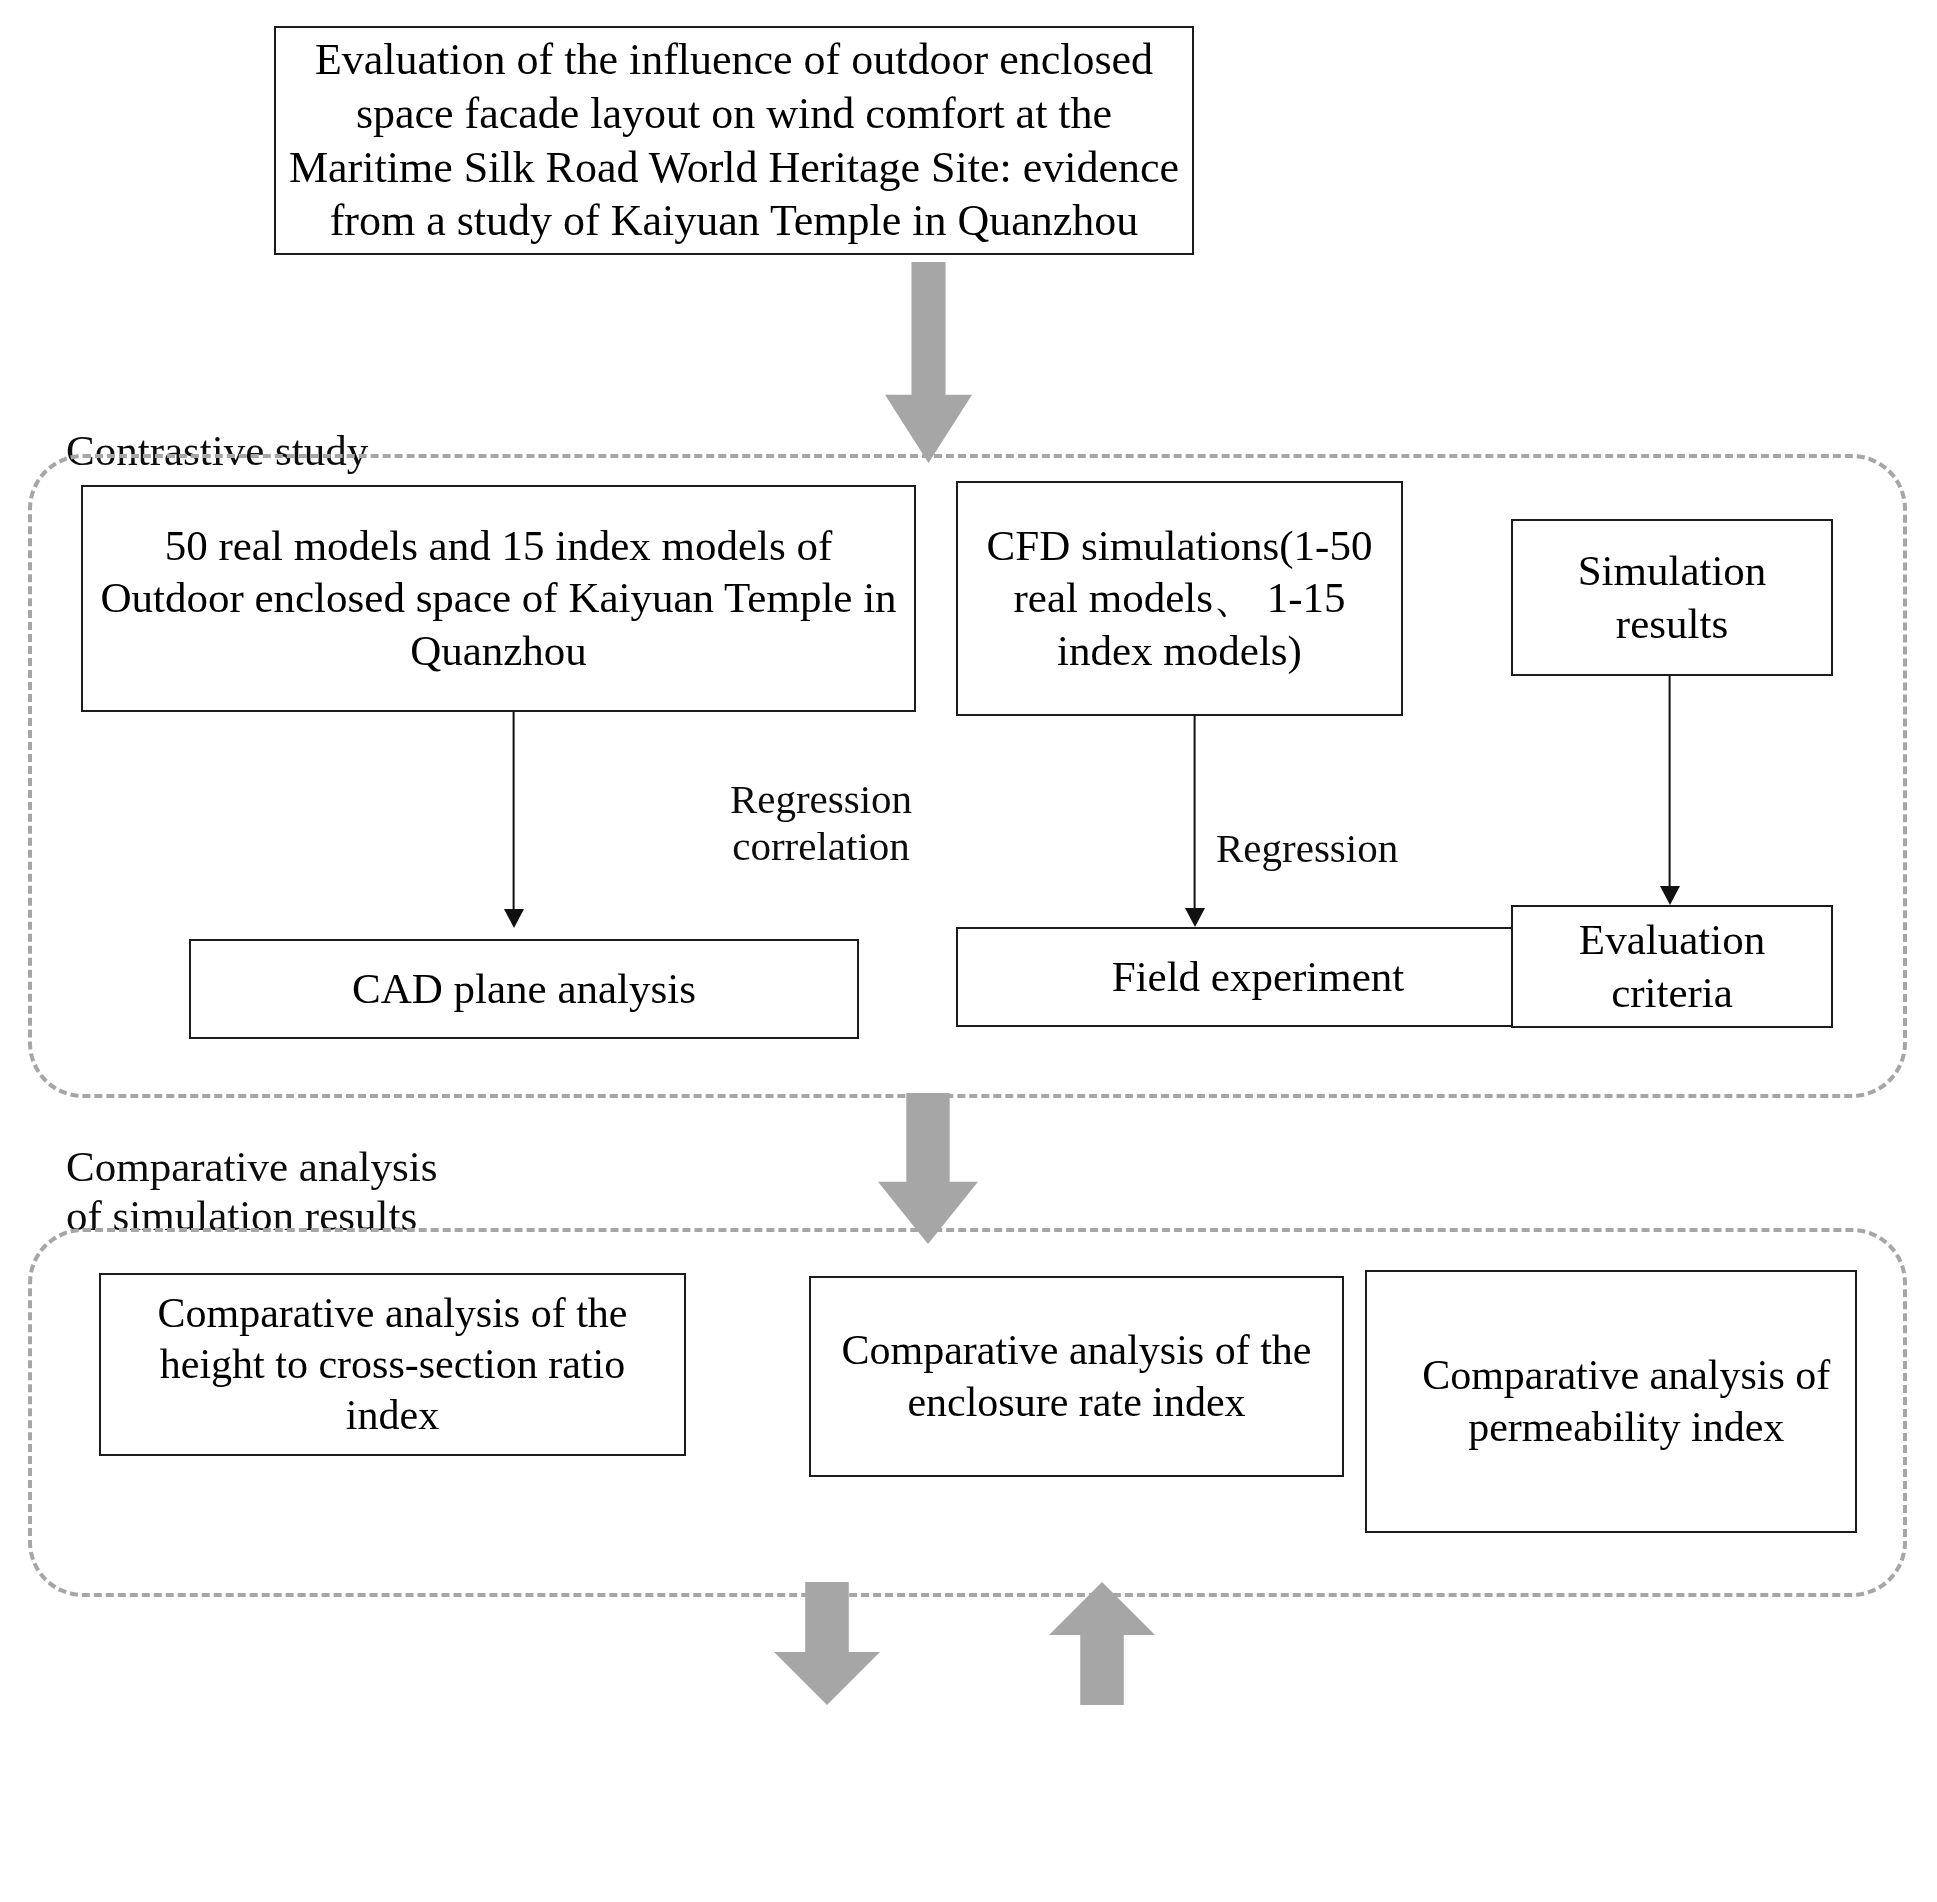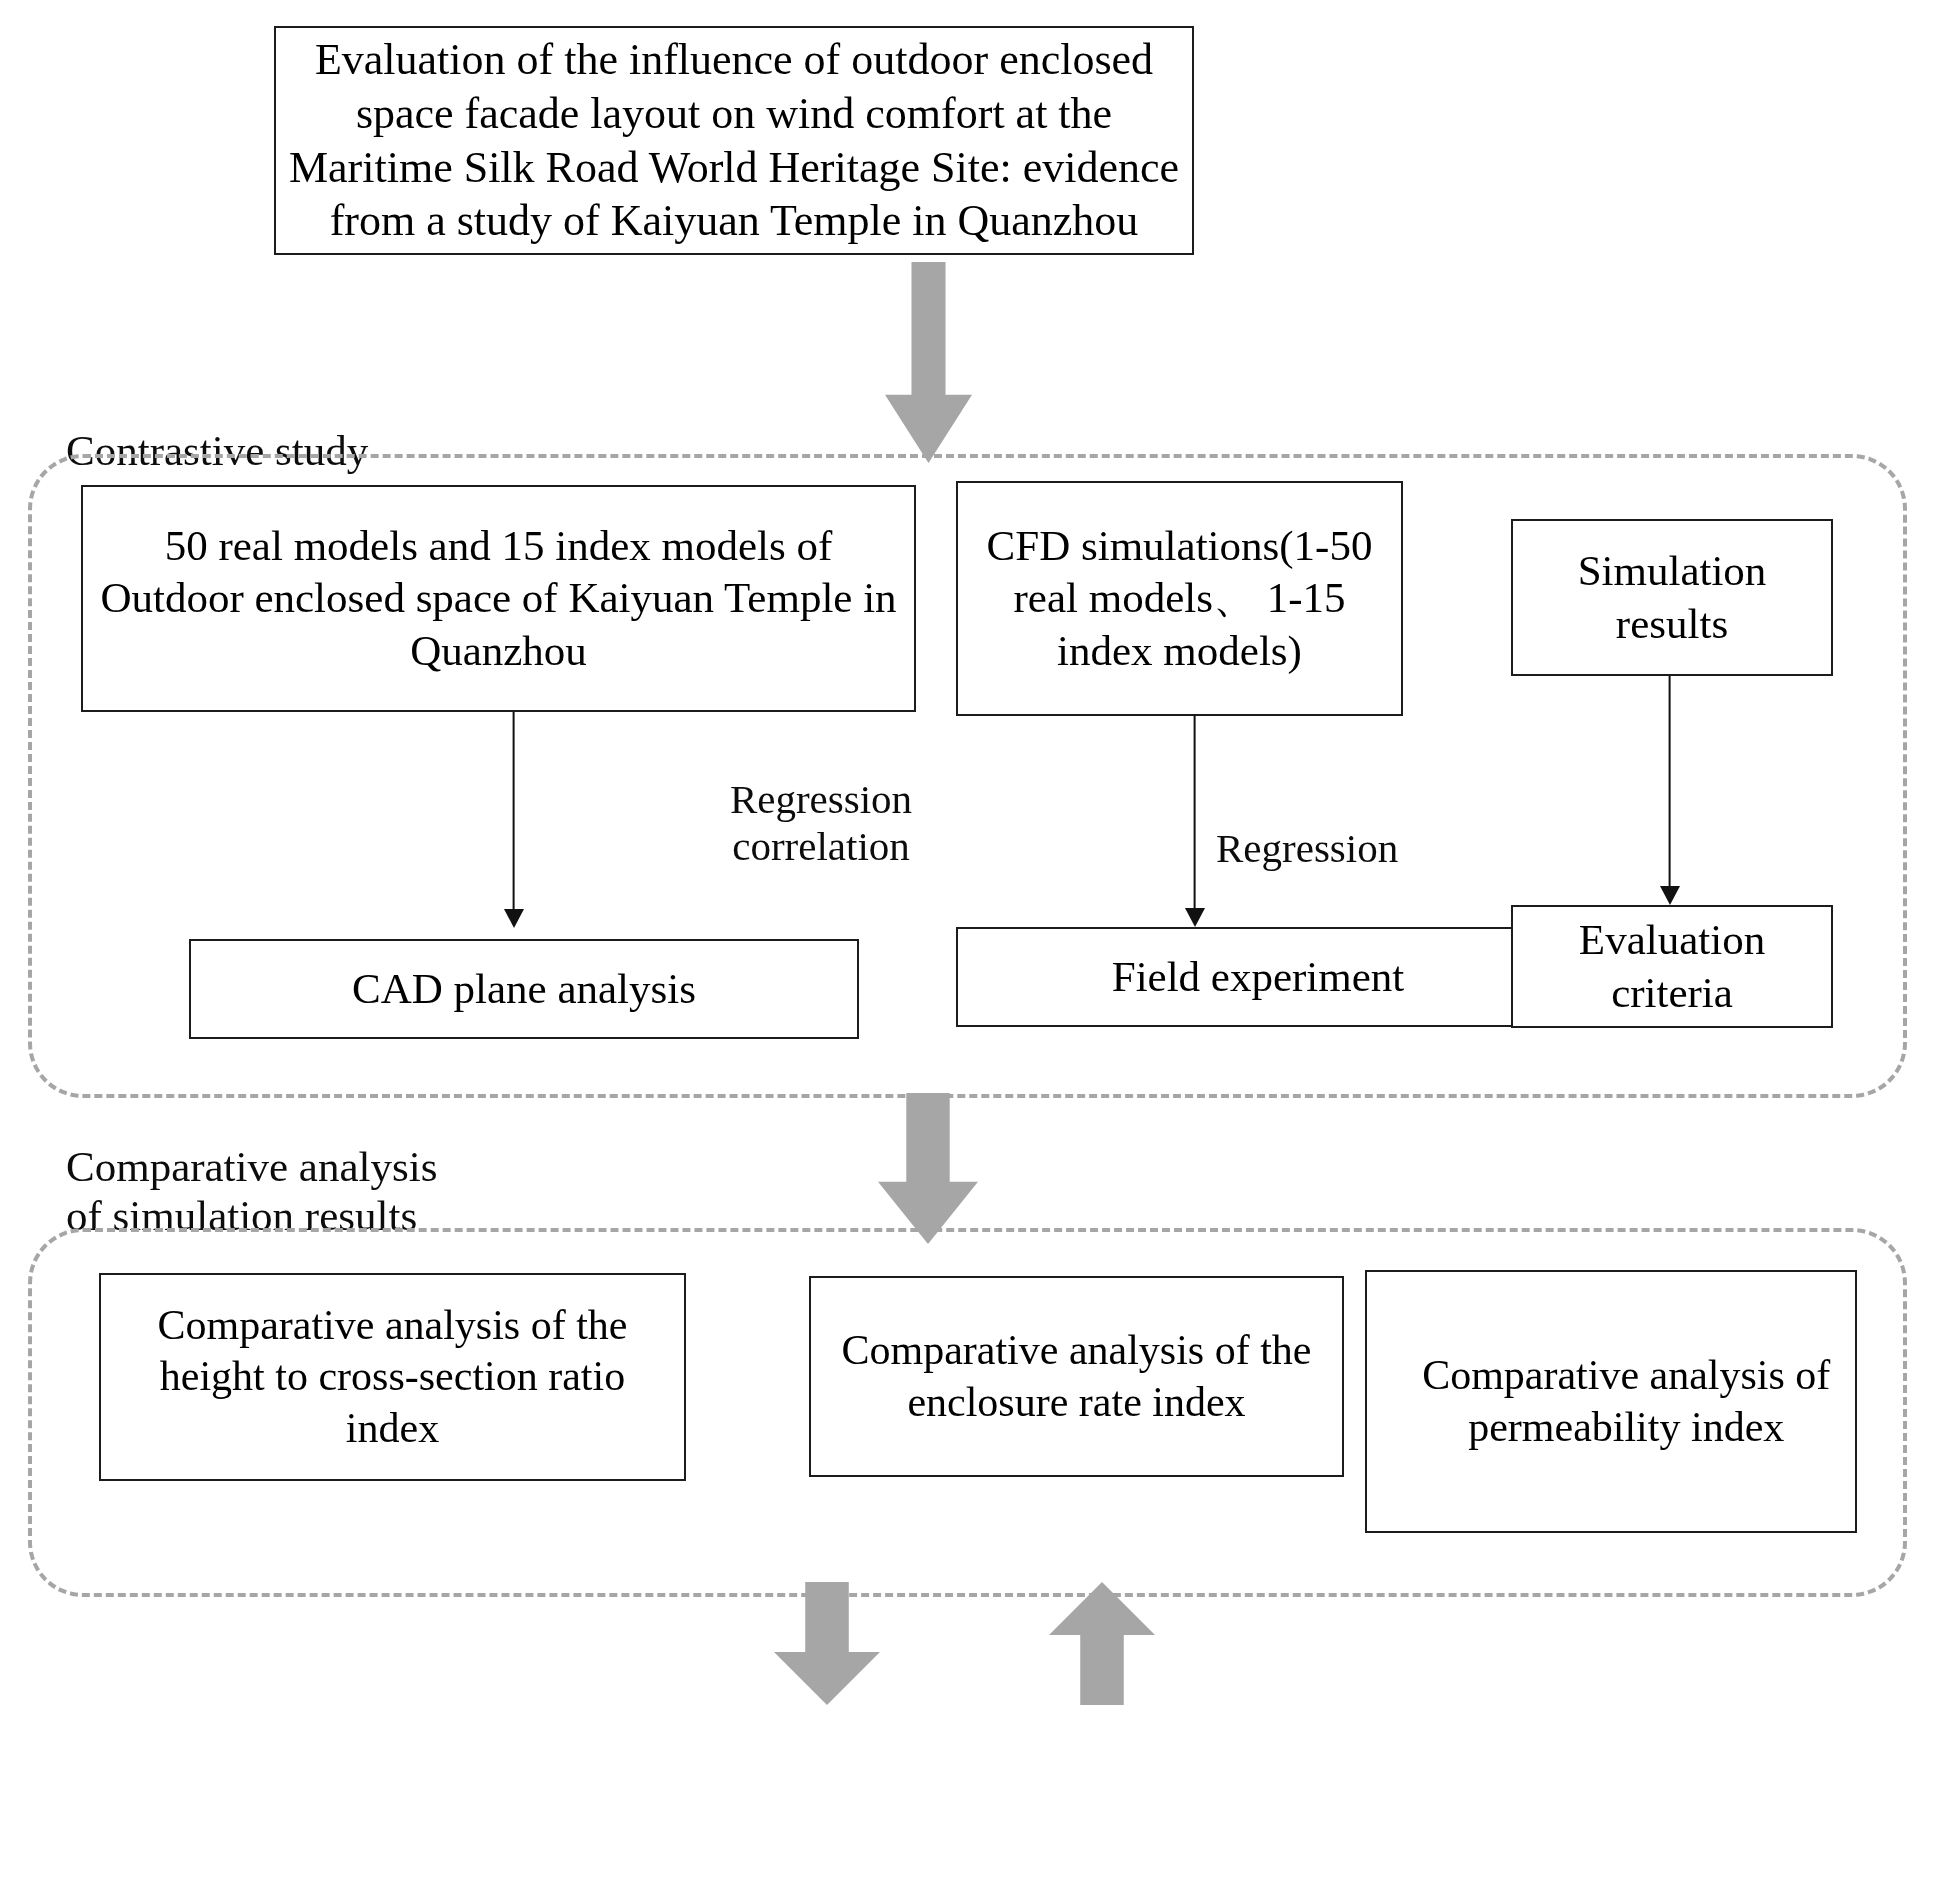--- a/index.html
+++ b/index.html
@@ -155,21 +155,21 @@
     <svg viewBox="0 0 106 160" preserveAspectRatio="none" aria-hidden="true">
       <polygon points="30,0 76,0 76,94 106,94 53,160 0,94 30,94" fill="#a6a6a6"></polygon>
     </svg>
   </div>
 
   <div class="plain-label t-group" style="left:66px; top:1098px; width:606px;">Comparative analysis
 of simulation results</div>
 
   <div class="group-box" style="left:28px; top:1228px; width:1879px; height:369px;"></div>
 
-  <div class="node t-node-md" style="left:99px; top:1273px; width:587px; height:208px;">
+  <div class="node t-node-md" style="left:99px; top:1273px; width:587px; height:183px;">
     <span>Comparative analysis of the height to cross-section ratio index</span>
   </div>
 
   <div class="node t-node-md" style="left:809px; top:1276px; width:535px; height:201px;">
     <span>Comparative analysis of the enclosure rate index</span>
   </div>
 
   <div class="node t-node-md" style="left:1365px; top:1270px; width:492px; height:263px;padding-left:40px;">
     <span>Comparative analysis of permeability index</span>
   </div>

